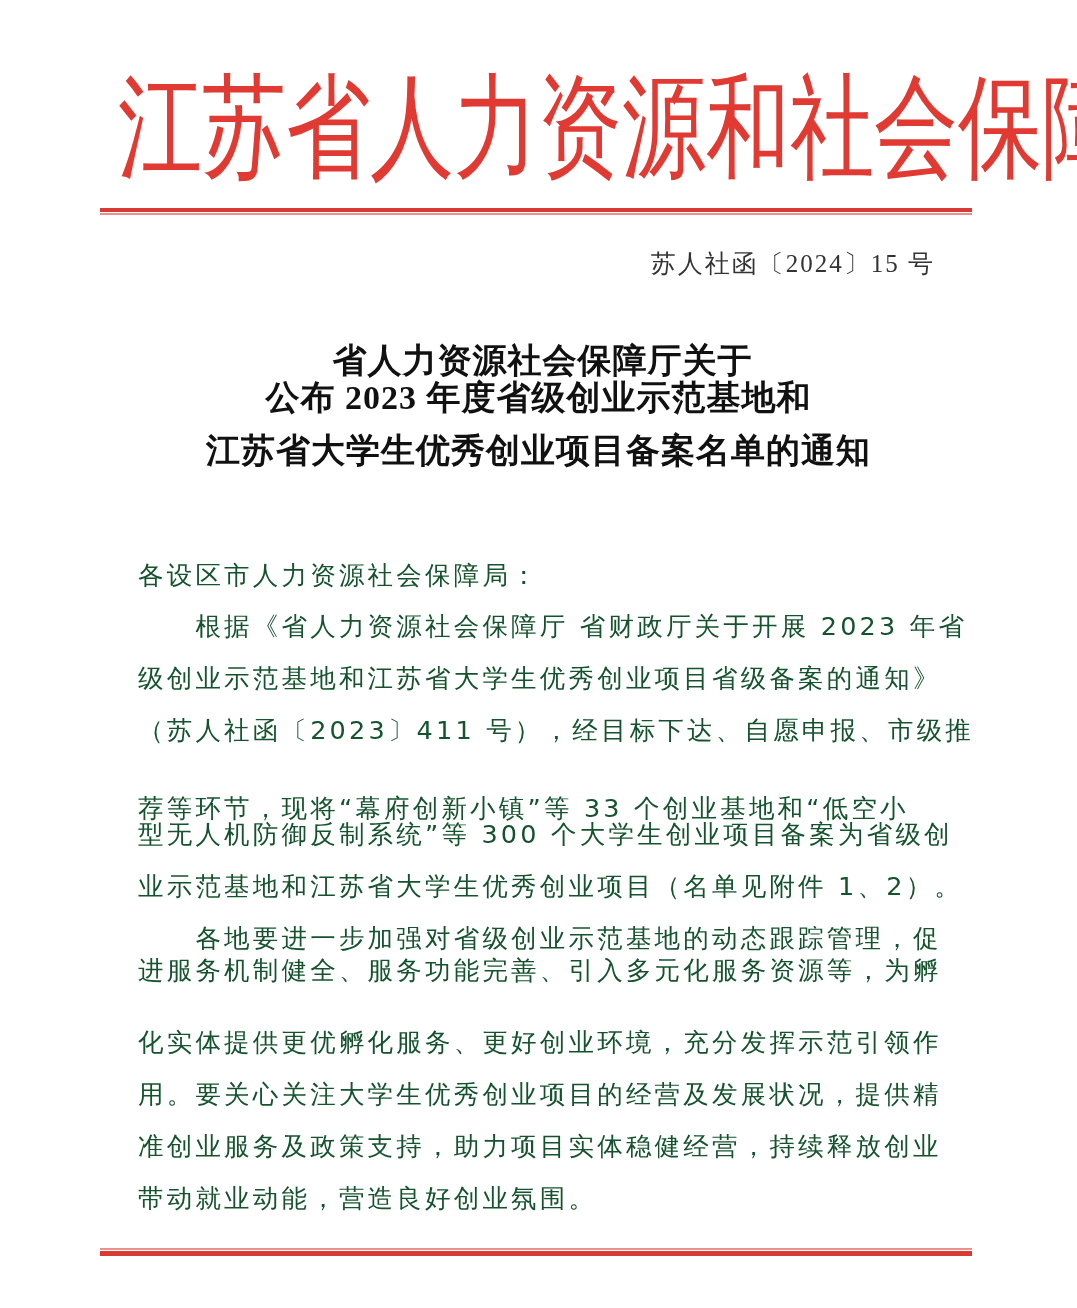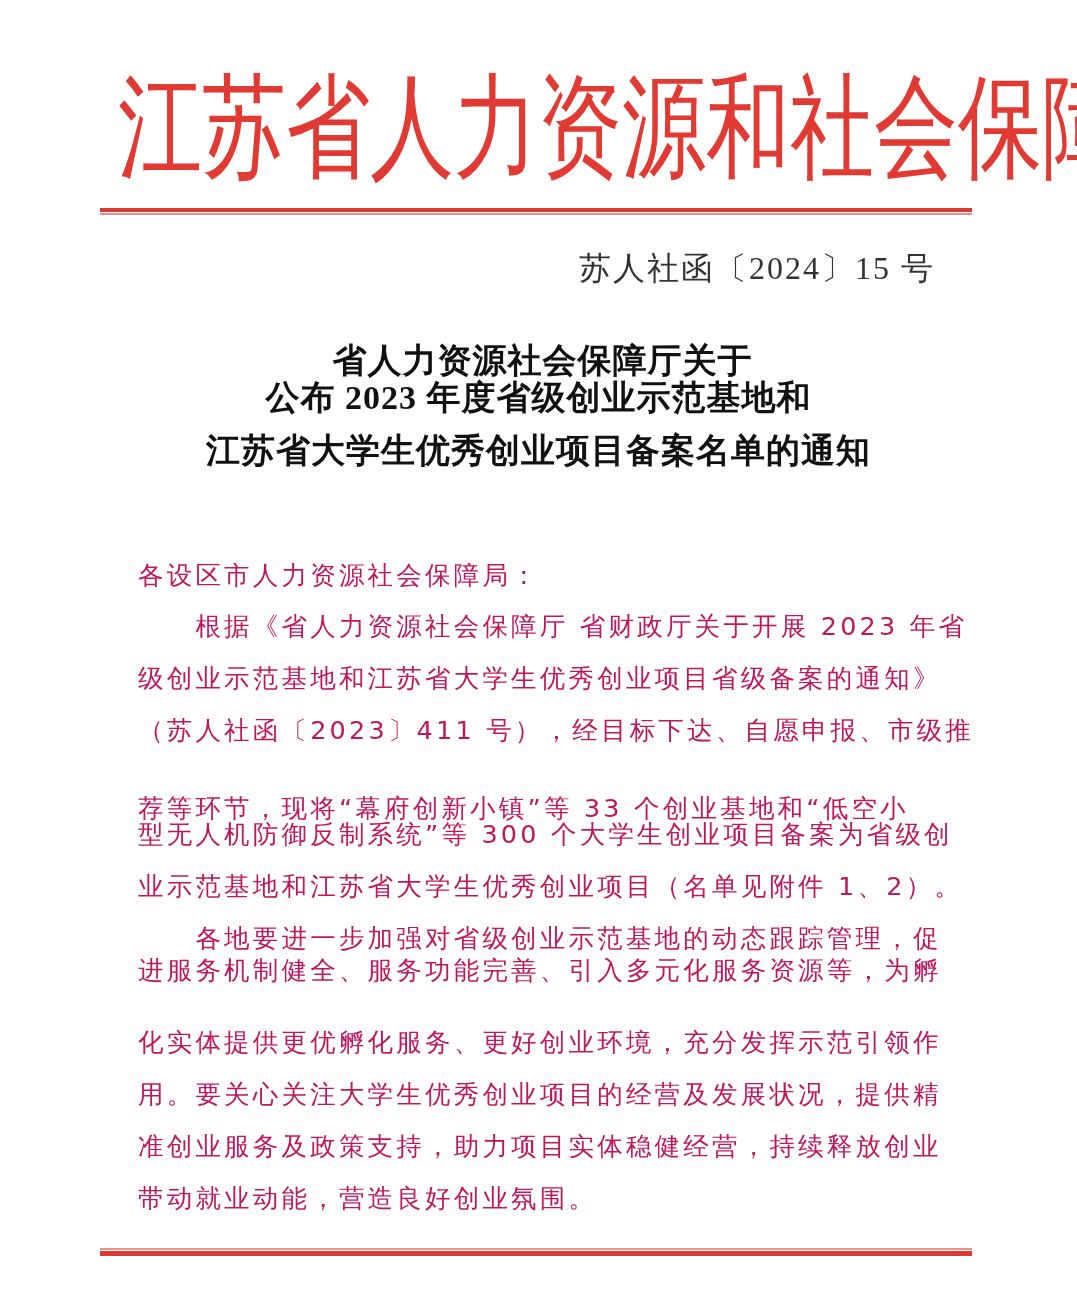--- a/index.html
+++ b/index.html
@@ -4,28 +4,28 @@
   <style>
     html, body { margin: 0; padding: 0; background: #ffffff; }
     body { width: 1077px; height: 1308px; position: relative; overflow: hidden;
            font-family: "DejaVu Serif", "Liberation Serif", serif; color: #222; }
     .letterhead { position: absolute; left: 118px; top: 62px; width: 840px; height: 130px;
                   display: flex; justify-content: space-between; align-items: center; }
     .letterhead span { font-family: "DejaVu Serif", serif; font-size: 84px; color: #e03a33;
                        transform: scaleY(1.35); display: inline-block; line-height: 1; font-weight: normal; }
     .rule-top-thick { position: absolute; left: 100px; top: 208px; width: 872px; height: 4px; background: #d83b33; }
     .rule-top-thin { position: absolute; left: 100px; top: 213px; width: 872px; height: 2px; background: #e8928d; }
-    .doc-number { position: absolute; right: 142px; top: 247px; font-size: 32px; letter-spacing: 2px;
+    .doc-number { position: absolute; right: 142px; top: 247px; font-size: 25px; letter-spacing: 2px;
                   color: #333; font-family: "Liberation Serif", serif; }
     .title { position: absolute; left: 0; width: 1077px; text-align: center; font-size: 34px;
              font-weight: bold; color: #111; font-family: "Liberation Serif", "DejaVu Serif", serif; letter-spacing: 1px; }
     .t1 { top: 338px; padding-left: 4px; }
     .t2 { top: 375px; }
     .t3 { top: 428px; }
-    .body-text { position: absolute; left: 138px; width: 800px; font-size: 25.5px; color: #be185d;
+    .body-text { position: absolute; left: 138px; width: 800px; font-size: 25.5px; color: #14532d;
                  font-family: "DejaVu Sans", "Liberation Sans", sans-serif; letter-spacing: 3.2px; line-height: 1; white-space: nowrap; }
     .rule-bot-thin { position: absolute; left: 100px; top: 1248px; width: 872px; height: 2px; background: #e8928d; }
     .rule-bot-thick { position: absolute; left: 100px; top: 1251px; width: 872px; height: 5px; background: #d83b33; }
   </style>
 </head>
 <body>
 
 <div class="letterhead">
   <span>江</span>
   <span>苏</span>

